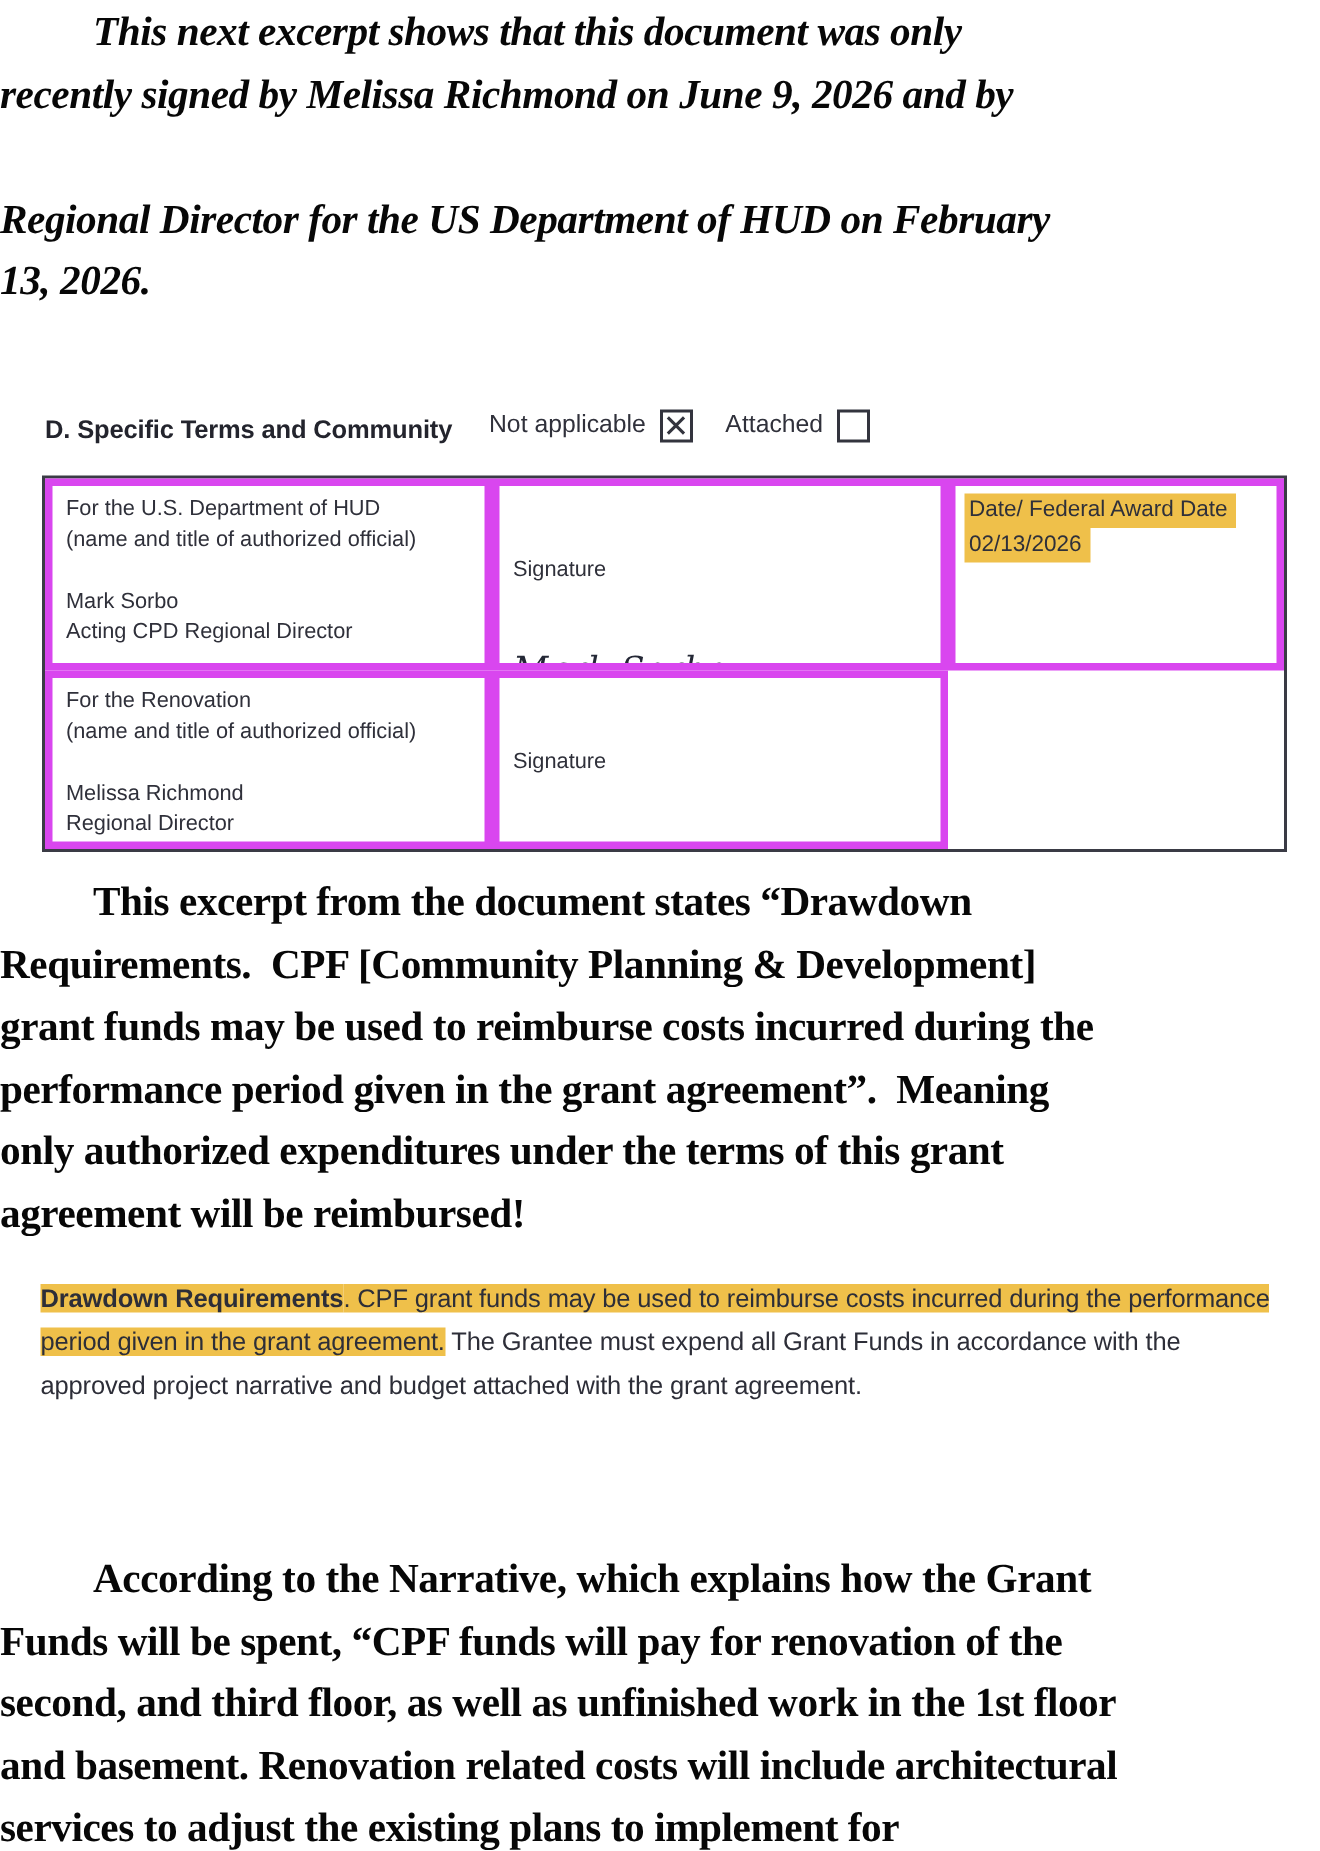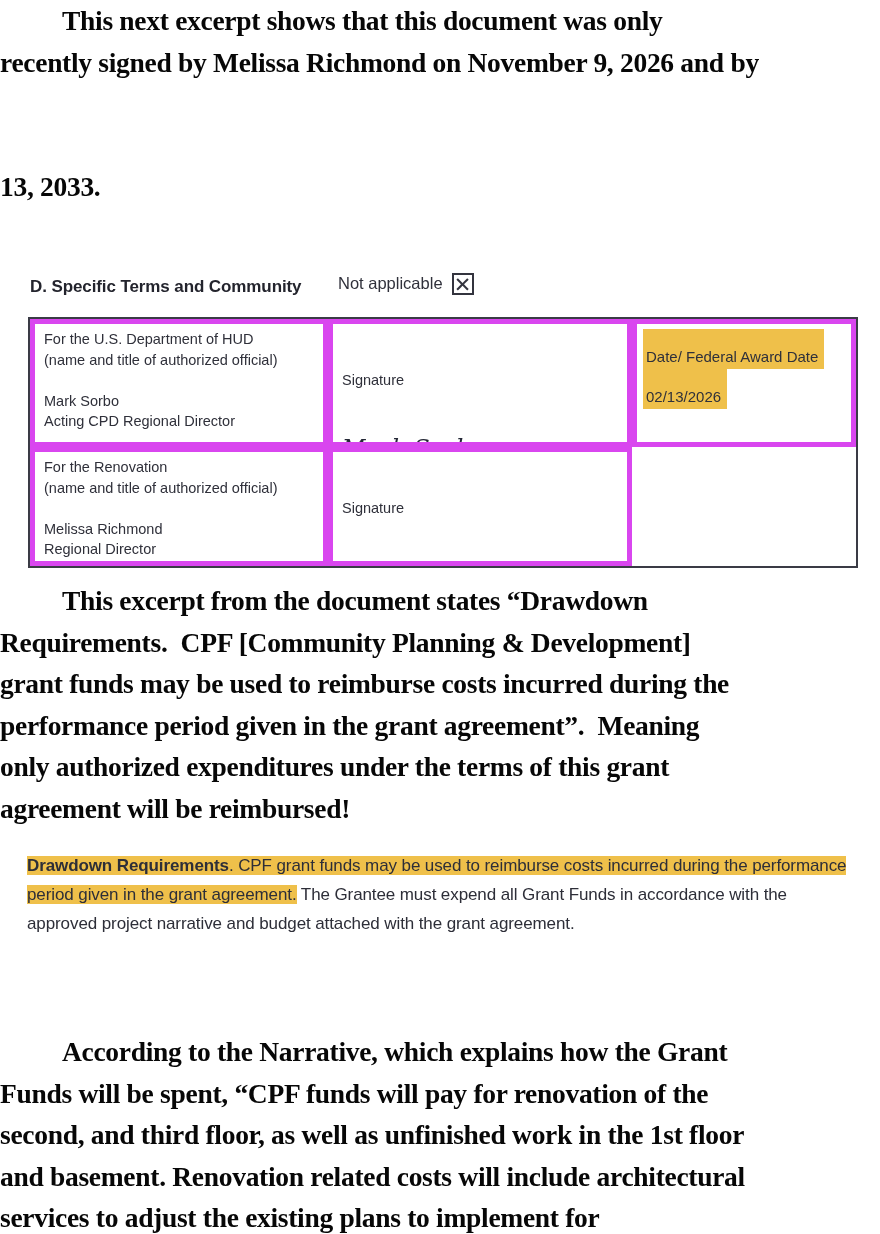--- a/index.html
+++ b/index.html
@@ -7,32 +7,32 @@
     width:880px;height:1234px;background:#ffffff;position:relative;
     overflow:hidden;font-family:"Liberation Sans",sans-serif;
   }
   
   .para{
     position:absolute;left:0;width:880px;
     font-family:"Liberation Serif",serif;font-weight:700;
     font-size:27.5px;line-height:41.5px;color:#070707;
     letter-spacing:-0.3px;white-space:pre;text-indent:62px;
   }
-  #para1{top:0px;}
+  #para1{top:0px;font-style:italic;}
   #para2{top:580px;}
   #para3{top:1031px;}
 
   
   .form-section-label{
     position:absolute;left:30px;top:277px;
     font-size:17px;font-weight:700;color:#23242d;letter-spacing:-0.1px;
   }
   .checkbox-row{
-    position:absolute;left:338px;top:272px;display:flex;align-items:flex-end;gap:22px;
-    font-size:16.5px;color:#30313b;flex-direction:column;
+    position:absolute;left:326px;top:272px;display:flex;align-items:flex-end;gap:22px;
+    font-size:16.5px;color:#30313b;
   }
   .checkbox-item{display:flex;align-items:center;}
   .cb-label{margin-right:9px;}
   .cb-box{
     width:22px;height:22px;border:2px solid #33343e;box-sizing:border-box;
     display:inline-flex;align-items:center;justify-content:center;
     font-size:21px;line-height:1;color:#33343e;transform:translateY(1px);
   }
   .sign-table{
     position:absolute;left:28px;top:317px;width:826px;
@@ -41,38 +41,38 @@
   }
   .cell{
     border:5px solid #d946ef;padding:5px 9px;box-sizing:border-box;
     font-size:14.5px;line-height:20.5px;color:#2f303a;white-space:pre;overflow:hidden;
   }
   .sig-name{
     font-family:"DejaVu Serif",serif;font-style:italic;
     font-size:23px;line-height:28px;color:#242836;letter-spacing:0.5px;margin-top:1px;
   }
   .date-cell .hl-chip{
-    display:inline-block;background:#efc04a;padding:17px 6px 2px 3px;margin-left:-3px;
+    display:inline-block;background:#efc04a;padding:0px 6px 2px 3px;margin-left:-3px;
   }
   .date-cell{font-size:15px;line-height:21px;}
 
   
   #excerpt{
     position:absolute;left:27px;top:851px;width:830px;
     font-size:17px;line-height:29px;color:#2d2e38;white-space:pre;
     letter-spacing:-0.1px;
   }
   .hl{background:#efc04a;}
 </style>
 </head>
 <body>
 
 <div class="page">
 
-  <div class="para" id="para1"><span>This next excerpt shows that this document was only</span><br><span>recently signed by Melissa Richmond on November 9, 2026 and by</span><br><br><br><span>13, 2033.</span></div>
+  <div class="para" id="para1"><span>This next excerpt shows that this document was only</span><br><span>recently signed by Melissa Richmond on June 9, 2026 and by</span><br><br><span>Regional Director for the US Department of HUD on February</span><br><span>13, 2026.</span></div>
 
   <div class="form-section-label">D. Specific Terms and Community</div>
 
   <div class="checkbox-row">
     <div class="checkbox-item">
       <span class="cb-label">Not applicable</span>
       <span class="cb-box">✕</span>
     </div>
     <div class="checkbox-item">
       <span class="cb-label">Attached</span>

